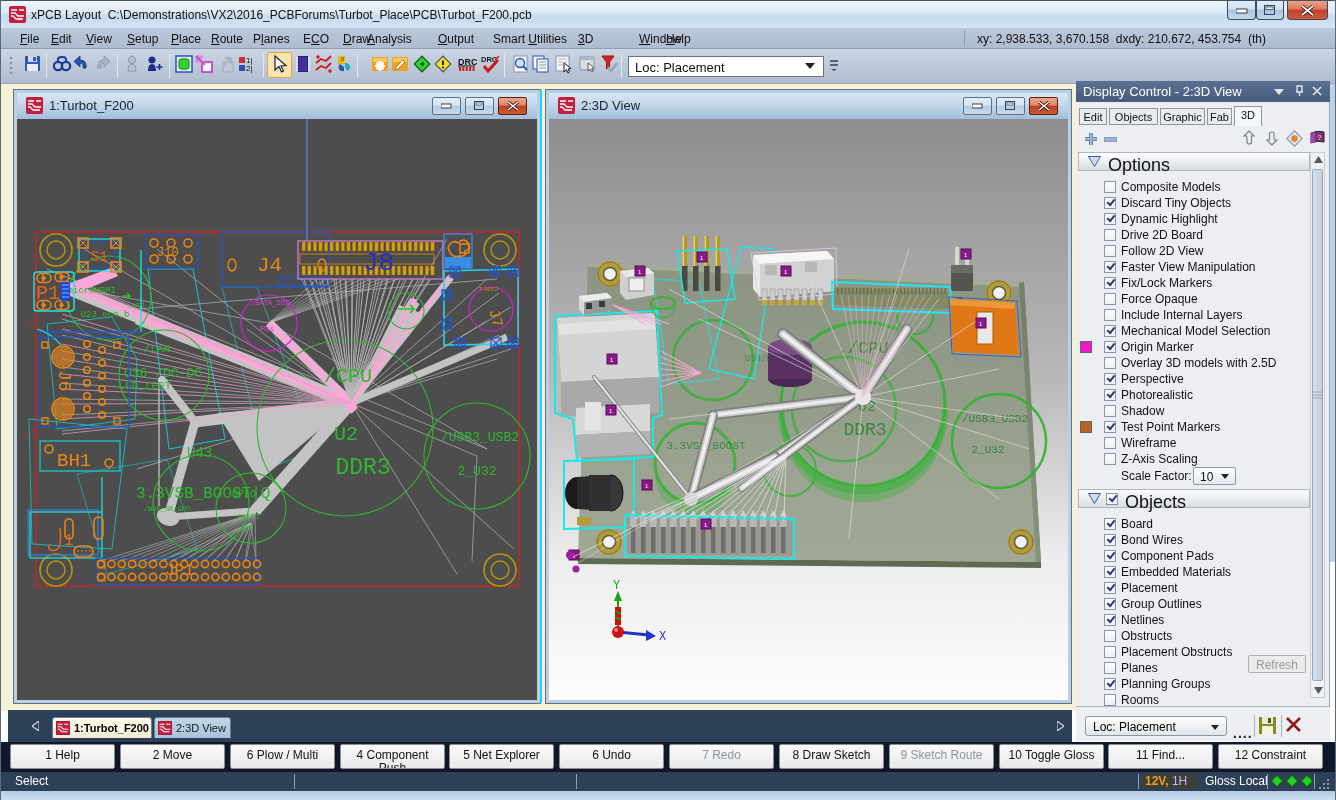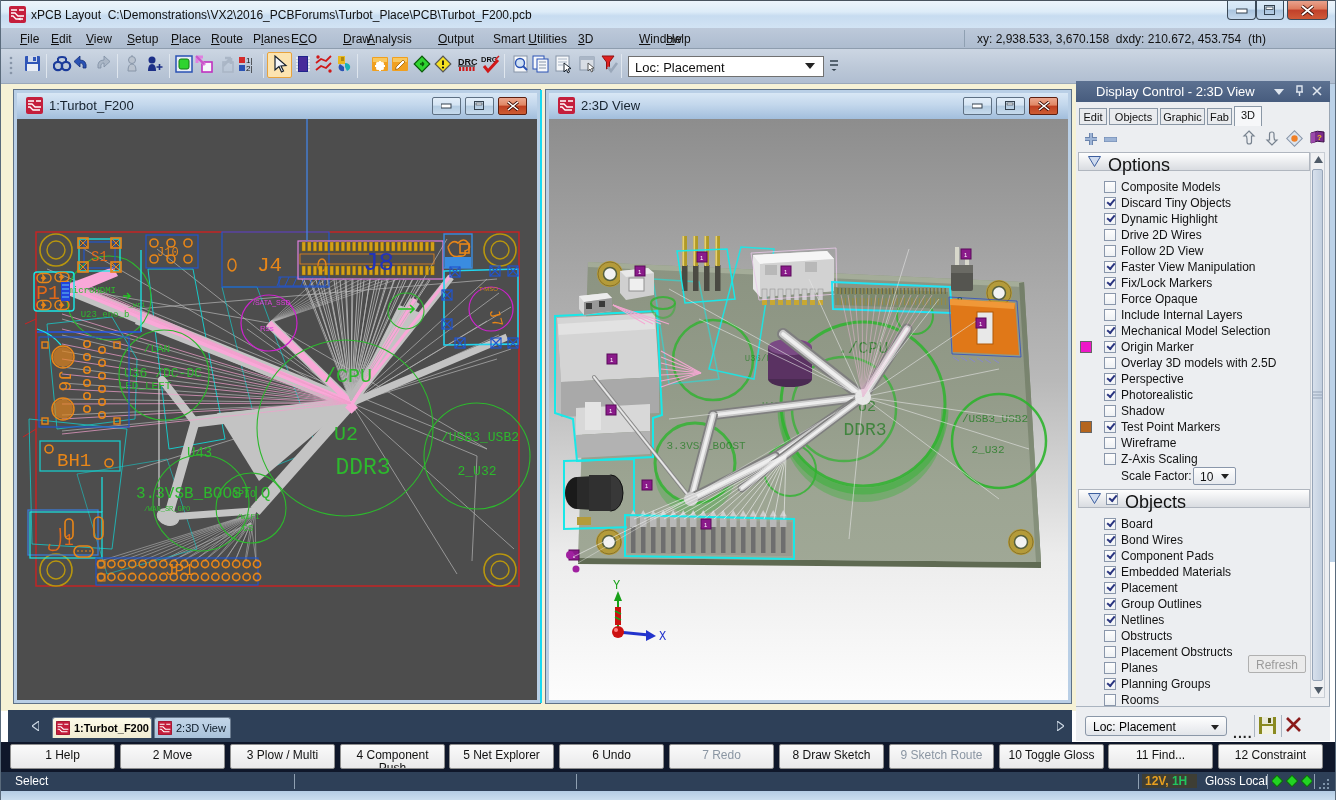--- a/index.html
+++ b/index.html
@@ -50,21 +50,21 @@
 
 #win1 { left:14px; top:90px; width:526px; height:613px; }
 #win2 { left:546px; top:90px; width:525px; height:613px; }
 #cyansplit { left:540px; top:90px; width:2px; height:613px; background:#17d8f2; }
 
 .canvas2d { position:absolute; left:0; top:26px; right:0; bottom:0; background:#4d4d4d; }
 
 
 #panel { left:1076px; top:81px; width:254px; height:660px; background:#eceef1; border-bottom:1px solid #9aa6b4; border-right:1px solid #9aa6b4; }
 #panelhdr { position:absolute; left:0; top:0; width:254px; height:21px;
-  background:linear-gradient(#5c7191,#475c7e); color:#fff; font-size:13px; padding:3px 0 0 20px; }
+  background:linear-gradient(#5c7191,#475c7e); color:#fff; font-size:13px; padding:3px 0 0 7px; }
 .ptab { position:absolute; top:27px; height:17px; background:#e9ebee; border:1px solid #8a97a6; border-bottom:1px solid #8a97a6; font-size:11px; color:#111; text-align:center; padding-top:2px; }
 .ptab.active { background:#f6f7f9; height:20px; top:25px; border-bottom:none; z-index:2; }
 #ptoolrow { position:absolute; left:0; top:47px; width:254px; height:22px; }
 #pscroll { position:absolute; right:4px; top:71px; width:15px; height:546px; background:#f0f1f3; border:1px solid #c8cdd4; }
 #pthumb { position:absolute; left:1px; top:16px; width:11px; height:512px; background:linear-gradient(90deg,#d7e0ec,#c2cfdf); border:1px solid #97a5b8; border-radius:2px; }
 .secthdr { position:absolute; left:2px; width:232px; height:19px; background:linear-gradient(#fefefe,#d9dce1); border:1px solid #b0b6bf; font-size:18px; color:#111; }
 .chkrow { position:absolute; left:28px; font-size:12px; color:#111; height:16px; white-space:nowrap; }
 .cbox { position:absolute; left:0; top:1px; width:12px; height:12px; background:linear-gradient(#fdfdfd,#eef1f4); border:1px solid #8a97ab; }
 .cbox.on::after { content:""; position:absolute; left:2px; top:1px; width:6px; height:3px; border-left:2px solid #2a3580; border-bottom:2px solid #2a3580; transform:rotate(-50deg); }
 .chkrow .lbl { position:absolute; left:17px; top:0px; }
@@ -115,21 +115,21 @@
   </div>
 
   <div id="menubar" class="abs">
     <div class="mi" style="left:19px"><u>F</u>ile</div>
     <div class="mi" style="left:50px"><u>E</u>dit</div>
     <div class="mi" style="left:85px"><u>V</u>iew</div>
     <div class="mi" style="left:126px"><u>S</u>etup</div>
     <div class="mi" style="left:170px"><u>P</u>lace</div>
     <div class="mi" style="left:210px"><u>R</u>oute</div>
     <div class="mi" style="left:252px">P<u>l</u>anes</div>
-    <div class="mi" style="left:290px">E<u>C</u>O</div>
+    <div class="mi" style="left:302px">E<u>C</u>O</div>
     <div class="mi" style="left:342px"><u>D</u>raw</div>
     <div class="mi" style="left:366px"><u>A</u>nalysis</div>
     <div class="mi" style="left:437px"><u>O</u>utput</div>
     <div class="mi" style="left:492px">Smart <u>U</u>tilities</div>
     <div class="mi" style="left:577px"><u>3</u>D</div>
     <div class="mi" style="left:638px"><u>W</u>indow</div>
     <div class="mi" style="left:665px"><u>H</u>elp</div>
     <div id="menusep"></div>
     <div id="coords">xy: 2,938.533, 3,670.158&nbsp; dxdy: 210.672, 453.754&nbsp; (th)</div>
   </div>
@@ -1197,21 +1197,21 @@
       <div class="chkrow" style="top:115px">
           <span class="cbox on"></span>
           <span class="lbl">Discard Tiny Objects</span>
         </div>
       <div class="chkrow" style="top:131px">
           <span class="cbox on"></span>
           <span class="lbl">Dynamic Highlight</span>
         </div>
       <div class="chkrow" style="top:147px">
           <span class="cbox"></span>
-          <span class="lbl">Drive 2D Wires</span>
+          <span class="lbl">Drive 2D Board</span>
         </div>
       <div class="chkrow" style="top:163px">
           <span class="cbox"></span>
           <span class="lbl">Follow 2D View</span>
         </div>
       <div class="chkrow" style="top:179px">
           <span class="cbox on"></span>
           <span class="lbl">Faster View Manipulation</span>
         </div>
       <div class="chkrow" style="top:195px">
@@ -1377,38 +1377,38 @@
       <span style="position:absolute;left:21px;top:4px">2:3D View</span>
     </div>
     <svg style="position:absolute;right:8px;top:11px" width="7" height="10">
         <path d="M0 0 L7 5 L0 10 Z" fill="none" stroke="#cdd8e4" stroke-width="1.2"></path>
       </svg>
   </div>
 
   <div id="fkeyrow" class="abs">
     <div class="fbtn" style="left:9px;width:105px">1 Help</div>
     <div class="fbtn" style="left:119px;width:105px">2 Move</div>
-    <div class="fbtn" style="left:229px;width:105px">3 Plow / Multi</div>
+    <div class="fbtn" style="left:229px;width:105px">6 Plow / Multi</div>
     <div class="fbtn" style="left:339px;width:105px">4 Component<br>Push</div>
     <div class="fbtn" style="left:448px;width:105px">5 Net Explorer</div>
     <div class="fbtn" style="left:558px;width:105px">6 Undo</div>
     <div class="fbtn dis" style="left:668px;width:105px">7 Redo</div>
     <div class="fbtn" style="left:778px;width:105px">8 Draw Sketch</div>
     <div class="fbtn dis" style="left:888px;width:105px">9 Sketch Route</div>
     <div class="fbtn" style="left:998px;width:105px">10 Toggle Gloss</div>
     <div class="fbtn" style="left:1107px;width:105px">11 Find...</div>
     <div class="fbtn" style="left:1217px;width:105px">12 Constraint<br>...</div>
   </div>
 
   <div id="statusbar" class="abs">
     <div style="position:absolute;left:14px;top:2px">Select</div>
     <div class="ssep" style="left:293px"></div>
     <div class="ssep" style="left:575px"></div>
     <div class="ssep" style="left:1137px"></div>
-    <div style="position:absolute;left:1141px;top:2px;width:55px;height:14px;background:#3e3e34;font-size:12px;padding-left:3px;"><span style="color:#e8a020;font-weight:bold">12V,</span> <span style="color:#22c55e;font-weight:bold">1H</span></div>
+    <div style="position:absolute;left:1141px;top:2px;width:55px;height:14px;background:#3e3e34;font-size:12px;padding-left:3px;"><span style="color:#e8a020;font-weight:bold">12V,</span> <span style="color:#c4b5fd;font-weight:normal">1H</span></div>
     <div style="position:absolute;left:1204px;top:2px">Gloss Local</div>
     <div class="ssep" style="left:1266px"></div>
     <svg style="position:absolute;left:1271px;top:3px" width="40" height="12">
       <rect x="1" y="2" width="8" height="8" transform="rotate(45 5 6)" fill="#22d422" stroke="#0a6a0a"></rect>
       <rect x="16" y="2" width="8" height="8" transform="rotate(45 20 6)" fill="#22d422" stroke="#0a6a0a"></rect>
       <rect x="31" y="2" width="8" height="8" transform="rotate(45 35 6)" fill="#22d422" stroke="#0a6a0a"></rect>
     </svg>
     <div class="ssep" style="left:1313px"></div>
     <svg style="position:absolute;left:1318px;top:6px" width="11" height="11">
         <circle cx="9" cy="2" r="1" fill="#9ab0c6"></circle>

